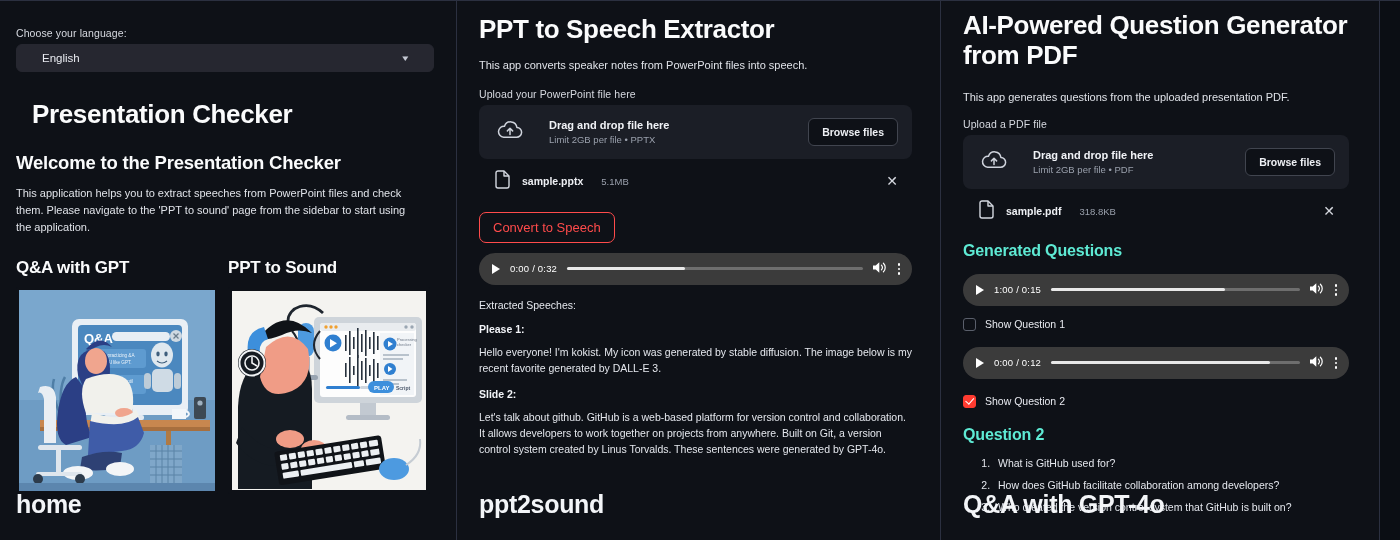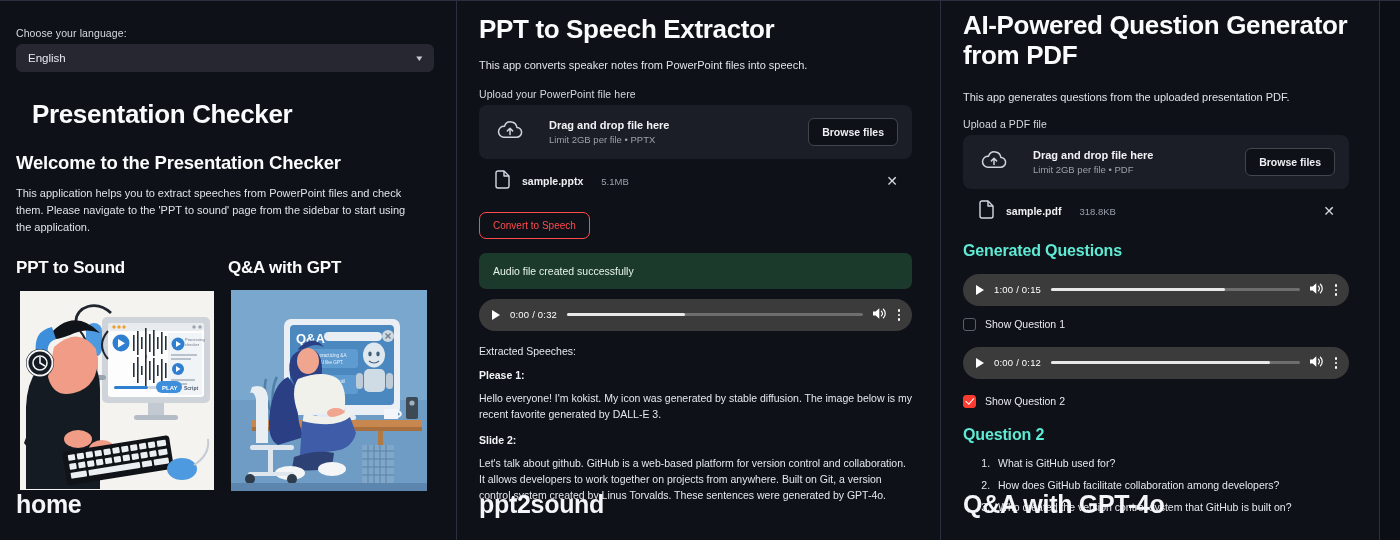--- a/index.html
+++ b/index.html
@@ -32,21 +32,21 @@
   .panel-qa  .panel-inner { padding: 10px 30px 0 22px; }
 
   
   .lbl-small {
     font-size: 10.5px; color: #d6d9e0; margin-bottom: 5px;
     letter-spacing: .1px;
   }
   .select-box {
     height: 28px; background: #262730; border-radius: 6px;
     display: flex; align-items: center; justify-content: space-between;
-    padding: 0 11px; color: #e8eaf0; font-size: 11.5px;
+    padding: 0 25px; color: #e8eaf0; font-size: 11.5px;
     border: 1px solid #262730;
   }
   .chev { font-size: 9px; color: #c5c9d3; transform: scaleX(1.35); }
 
   h1.app-title {
     font-size: 26px; font-weight: 700; color: #fafbfc;
     letter-spacing: -.35px; line-height: 1.15;
   }
   h2.sec {
     font-size: 18.5px; font-weight: 700; color: #fafbfc;
@@ -103,21 +103,21 @@
   .file-ico { color: #d3d7e0; flex: 0 0 auto; }
   .file-name { font-size: 10.5px; font-weight: 700; color: #eef0f4; }
   .file-size { font-size: 9.5px; color: #9aa0ac; margin-left: 6px; }
   .file-spacer { flex: 1; }
   .xbtn { color: #d6d9e0; font-size: 14px; line-height: 1; padding: 0 4px; }
 
   
   .btn-danger {
     display: inline-block; border: 1px solid #ff4b4b; border-radius: 7px;
     color: #ff4b4b; background: transparent;
-    font-size: 10px; padding: 7px 13px; text-align: right;
+    font-size: 13px; padding: 7px 13px; text-align: right;
   }
   .alert-success {
     background: #1b3a2b; border-radius: 7px;
     color: #e6f3ea; font-size: 10.5px;
     padding: 12px 14px;
   }
 
   
   .audio {
     background: #3b3b3b; border-radius: 18px; height: 32px;
@@ -178,20 +178,98 @@
       <div class="select-box">
         <span>English</span>
         <span class="chev">▾</span>
       </div>
 
       <h1 class="app-title home-title">Presentation Checker</h1>
       <h2 class="sec welcome">Welcome to the Presentation Checker</h2>
       <p class="body home-desc">This application helps you to extract speeches from PowerPoint files and check them. Please navigate to the 'PPT to sound' page from the sidebar to start using the application.</p>
 
       <div class="cards">
+
+        <div class="card">
+          <div class="card-title">Q&amp;A with GPT</div>
+          <svg class="thumb" viewBox="0 0 202 207">
+            <rect width="202" height="207" fill="#0e1117"></rect>
+            <rect x="3" y="3" width="196" height="201" fill="#6e9cc4"></rect>
+            <rect x="3" y="3" width="196" height="110" fill="#7aa7cd"></rect>
+
+            <g stroke="#4f7ea6" stroke-width="2.5" fill="none">
+              <path d="M44 126 q -10 -20, -6 -34"></path>
+                <path d="M46 126 q 6 -22, 16 -30"></path>
+                <path d="M45 126 q -2 -26, 4 -36"></path>
+            </g>
+
+            <rect x="24" y="133" width="170" height="7" fill="#c8874f"></rect>
+            <rect x="24" y="140" width="170" height="4" fill="#a86f3e"></rect>
+            <rect x="150" y="144" width="5" height="54" fill="#b07a44"></rect>
+
+            <rect x="56" y="32" width="116" height="96" rx="7" fill="#e9eff5"></rect>
+            <rect x="62" y="38" width="104" height="80" rx="4" fill="#4b88bf"></rect>
+            <text x="68" y="56" font-size="13" fill="#ffffff" font-family="Liberation Sans" font-weight="bold">Q&amp;A</text>
+            <rect x="96" y="45" width="58" height="9" rx="4.5" fill="#e8eef4"></rect>
+            <circle cx="160" cy="49" r="6" fill="#cfd9e2"></circle>
+            <path d="M157.5 46.5 l5 5 M162.5 46.5 l-5 5" stroke="#6b7d8d" stroke-width="1.3"></path>
+
+            <rect x="72" y="62" width="58" height="19" rx="3" fill="#5e9bd0"></rect>
+            <text x="76" y="70" font-size="4.6" fill="#eaf2f9" font-family="Liberation Sans">I'm pre-practicing  &amp;A</text>
+            <text x="76" y="77" font-size="4.6" fill="#eaf2f9" font-family="Liberation Sans">with an AI like GPT.</text>
+
+            <rect x="72" y="88" width="58" height="19" rx="3" fill="#5e9bd0"></rect>
+            <text x="76" y="96" font-size="4.6" fill="#eaf2f9" font-family="Liberation Sans">More questions until</text>
+            <text x="76" y="103" font-size="4.6" fill="#eaf2f9" font-family="Liberation Sans">you responde!</text>
+
+            <ellipse cx="146" cy="68" rx="11" ry="12.5" fill="#dfe8ef"></ellipse>
+            <ellipse cx="142" cy="67" rx="1.7" ry="2.4" fill="#3f5f7d"></ellipse>
+            <ellipse cx="150" cy="67" rx="1.7" ry="2.4" fill="#3f5f7d"></ellipse>
+            <path d="M141 74 q 5 4, 10 0" stroke="#3f5f7d" stroke-width="1.2" fill="none"></path>
+            <rect x="136" y="82" width="21" height="23" rx="5" fill="#cfdbe5"></rect>
+            <rect x="128" y="86" width="7" height="16" rx="3.5" fill="#bdccd8"></rect>
+            <rect x="158" y="86" width="7" height="16" rx="3.5" fill="#bdccd8"></rect>
+
+            <circle cx="114" cy="123" r="2.6" fill="#9fb0bf"></circle>
+            <rect x="104" y="128" width="20" height="5" fill="#cdd8e2"></rect>
+
+            <rect x="88" y="128" width="40" height="5" rx="2" fill="#e3eaf1"></rect>
+            <path d="M156 122 h 14 v 10 h -14 z" fill="#f2f6f9"></path>
+            <path d="M170 124 q 6 3, 0 6" stroke="#f2f6f9" stroke-width="2" fill="none"></path>
+
+            <rect x="178" y="110" width="12" height="22" rx="2" fill="#3d4954"></rect>
+            <circle cx="184" cy="116" r="2.6" fill="#9fb0bf"></circle>
+
+            <path d="M62 88 q -4 -22, 14 -26 q 18 -2, 18 20 q 0 18, -10 22 l -16 -2 z" fill="#2b3f85"></path>
+            <path d="M60 90 q -14 6, -18 34 q -4 28, 8 34 l 26 -8 q -10 -22, -4 -44 z" fill="#2b3f85"></path>
+            <ellipse cx="80" cy="74" rx="11" ry="13" fill="#f0a58e"></ellipse>
+            <path d="M70 62 q 14 -16, 26 -2 q -8 -4, -16 0 q -8 4, -10 2 z" fill="#2b3f85"></path>
+            <path d="M70 92 q 26 -10, 40 0 q 10 10, 6 34 l -46 0 q -8 -22, 0 -34 z" fill="#f1f1ec"></path>
+            <ellipse cx="108" cy="126" rx="9" ry="5" fill="#f0a58e"></ellipse>
+            <path d="M76 126 q 34 10, 44 -4 l 4 10 q -20 18, -50 6 z" fill="#f1f1ec"></path>
+            <path d="M74 134 q 34 8, 48 -4 l 6 16 q -4 16, -22 18 l -34 4 z" fill="#3f5ca8"></path>
+            <path d="M66 170 q 22 -8, 40 -4 l -2 14 q -20 6, -40 2 z" fill="#2e4174"></path>
+            <ellipse cx="62" cy="186" rx="15" ry="7" fill="#f3f5f7"></ellipse>
+            <ellipse cx="104" cy="182" rx="14" ry="7" fill="#f3f5f7"></ellipse>
+
+            <path d="M24 100 q 14 -4, 16 10 l 0 46 l -12 0 l 0 -44 q -2 -8, -6 -6 z" fill="#e9eef3"></path>
+            <rect x="22" y="158" width="44" height="5" rx="2.5" fill="#dfe6ed"></rect>
+            <rect x="40" y="163" width="5" height="22" fill="#dfe6ed"></rect>
+            <rect x="20" y="185" width="46" height="4" rx="2" fill="#dfe6ed"></rect>
+            <circle cx="22" cy="192" r="5" fill="#2d3b4b"></circle>
+            <circle cx="64" cy="192" r="5" fill="#2d3b4b"></circle>
+
+            <rect x="134" y="158" width="32" height="38" fill="#7fa7c9"></rect>
+            <g stroke="#5a83a6" stroke-width="1">
+              <path d="M140 158 v38 M146 158 v38 M152 158 v38 M158 158 v38"></path>
+              <path d="M134 164 h32 M134 172 h32 M134 180 h32 M134 188 h32"></path>
+            </g>
+            <rect x="3" y="196" width="196" height="8" fill="#5c86ae"></rect>
+          </svg>
+        </div>
 
         <div class="card">
           <div class="card-title">PPT to Sound</div>
           <svg class="thumb" viewBox="0 0 202 207">
             <rect width="202" height="207" fill="#0e1117"></rect>
             <rect x="4" y="4" width="194" height="199" fill="#f4f3f0"></rect>
 
             <rect x="86" y="30" width="108" height="86" rx="5" fill="#ced4da"></rect>
             <rect x="92" y="36" width="96" height="74" rx="3" fill="#fdfdfd"></rect>
             <rect x="92" y="36" width="96" height="8" rx="3" fill="#e9ecef"></rect>
@@ -295,98 +373,20 @@
                 <rect x="125" y="177" width="10" height="6" rx="1"></rect>
                   <rect x="137" y="177" width="15" height="6" rx="1"></rect>
               </g>
             </g>
 
             <ellipse cx="166" cy="182" rx="15" ry="11" fill="#4d9ae0"></ellipse>
             <path d="M178 178 q 16 -10, 14 -26" stroke="#c6ccd3" stroke-width="2" fill="none"></path>
           </svg>
         </div>
 
-        <div class="card">
-          <div class="card-title">Q&amp;A with GPT</div>
-          <svg class="thumb" viewBox="0 0 202 207">
-            <rect width="202" height="207" fill="#0e1117"></rect>
-            <rect x="3" y="3" width="196" height="201" fill="#6e9cc4"></rect>
-            <rect x="3" y="3" width="196" height="110" fill="#7aa7cd"></rect>
-
-            <g stroke="#4f7ea6" stroke-width="2.5" fill="none">
-              <path d="M44 126 q -10 -20, -6 -34"></path>
-                <path d="M46 126 q 6 -22, 16 -30"></path>
-                <path d="M45 126 q -2 -26, 4 -36"></path>
-            </g>
-
-            <rect x="24" y="133" width="170" height="7" fill="#c8874f"></rect>
-            <rect x="24" y="140" width="170" height="4" fill="#a86f3e"></rect>
-            <rect x="150" y="144" width="5" height="54" fill="#b07a44"></rect>
-
-            <rect x="56" y="32" width="116" height="96" rx="7" fill="#e9eff5"></rect>
-            <rect x="62" y="38" width="104" height="80" rx="4" fill="#4b88bf"></rect>
-            <text x="68" y="56" font-size="13" fill="#ffffff" font-family="Liberation Sans" font-weight="bold">Q&amp;A</text>
-            <rect x="96" y="45" width="58" height="9" rx="4.5" fill="#e8eef4"></rect>
-            <circle cx="160" cy="49" r="6" fill="#cfd9e2"></circle>
-            <path d="M157.5 46.5 l5 5 M162.5 46.5 l-5 5" stroke="#6b7d8d" stroke-width="1.3"></path>
-
-            <rect x="72" y="62" width="58" height="19" rx="3" fill="#5e9bd0"></rect>
-            <text x="76" y="70" font-size="4.6" fill="#eaf2f9" font-family="Liberation Sans">I'm pre-practicing  &amp;A</text>
-            <text x="76" y="77" font-size="4.6" fill="#eaf2f9" font-family="Liberation Sans">with an AI like GPT.</text>
-
-            <rect x="72" y="88" width="58" height="19" rx="3" fill="#5e9bd0"></rect>
-            <text x="76" y="96" font-size="4.6" fill="#eaf2f9" font-family="Liberation Sans">More questions until</text>
-            <text x="76" y="103" font-size="4.6" fill="#eaf2f9" font-family="Liberation Sans">you responde!</text>
-
-            <ellipse cx="146" cy="68" rx="11" ry="12.5" fill="#dfe8ef"></ellipse>
-            <ellipse cx="142" cy="67" rx="1.7" ry="2.4" fill="#3f5f7d"></ellipse>
-            <ellipse cx="150" cy="67" rx="1.7" ry="2.4" fill="#3f5f7d"></ellipse>
-            <path d="M141 74 q 5 4, 10 0" stroke="#3f5f7d" stroke-width="1.2" fill="none"></path>
-            <rect x="136" y="82" width="21" height="23" rx="5" fill="#cfdbe5"></rect>
-            <rect x="128" y="86" width="7" height="16" rx="3.5" fill="#bdccd8"></rect>
-            <rect x="158" y="86" width="7" height="16" rx="3.5" fill="#bdccd8"></rect>
-
-            <circle cx="114" cy="123" r="2.6" fill="#9fb0bf"></circle>
-            <rect x="104" y="128" width="20" height="5" fill="#cdd8e2"></rect>
-
-            <rect x="88" y="128" width="40" height="5" rx="2" fill="#e3eaf1"></rect>
-            <path d="M156 122 h 14 v 10 h -14 z" fill="#f2f6f9"></path>
-            <path d="M170 124 q 6 3, 0 6" stroke="#f2f6f9" stroke-width="2" fill="none"></path>
-
-            <rect x="178" y="110" width="12" height="22" rx="2" fill="#3d4954"></rect>
-            <circle cx="184" cy="116" r="2.6" fill="#9fb0bf"></circle>
-
-            <path d="M62 88 q -4 -22, 14 -26 q 18 -2, 18 20 q 0 18, -10 22 l -16 -2 z" fill="#2b3f85"></path>
-            <path d="M60 90 q -14 6, -18 34 q -4 28, 8 34 l 26 -8 q -10 -22, -4 -44 z" fill="#2b3f85"></path>
-            <ellipse cx="80" cy="74" rx="11" ry="13" fill="#f0a58e"></ellipse>
-            <path d="M70 62 q 14 -16, 26 -2 q -8 -4, -16 0 q -8 4, -10 2 z" fill="#2b3f85"></path>
-            <path d="M70 92 q 26 -10, 40 0 q 10 10, 6 34 l -46 0 q -8 -22, 0 -34 z" fill="#f1f1ec"></path>
-            <ellipse cx="108" cy="126" rx="9" ry="5" fill="#f0a58e"></ellipse>
-            <path d="M76 126 q 34 10, 44 -4 l 4 10 q -20 18, -50 6 z" fill="#f1f1ec"></path>
-            <path d="M74 134 q 34 8, 48 -4 l 6 16 q -4 16, -22 18 l -34 4 z" fill="#3f5ca8"></path>
-            <path d="M66 170 q 22 -8, 40 -4 l -2 14 q -20 6, -40 2 z" fill="#2e4174"></path>
-            <ellipse cx="62" cy="186" rx="15" ry="7" fill="#f3f5f7"></ellipse>
-            <ellipse cx="104" cy="182" rx="14" ry="7" fill="#f3f5f7"></ellipse>
-
-            <path d="M24 100 q 14 -4, 16 10 l 0 46 l -12 0 l 0 -44 q -2 -8, -6 -6 z" fill="#e9eef3"></path>
-            <rect x="22" y="158" width="44" height="5" rx="2.5" fill="#dfe6ed"></rect>
-            <rect x="40" y="163" width="5" height="22" fill="#dfe6ed"></rect>
-            <rect x="20" y="185" width="46" height="4" rx="2" fill="#dfe6ed"></rect>
-            <circle cx="22" cy="192" r="5" fill="#2d3b4b"></circle>
-            <circle cx="64" cy="192" r="5" fill="#2d3b4b"></circle>
-
-            <rect x="134" y="158" width="32" height="38" fill="#7fa7c9"></rect>
-            <g stroke="#5a83a6" stroke-width="1">
-              <path d="M140 158 v38 M146 158 v38 M152 158 v38 M158 158 v38"></path>
-              <path d="M134 164 h32 M134 172 h32 M134 180 h32 M134 188 h32"></path>
-            </g>
-            <rect x="3" y="196" width="196" height="8" fill="#5c86ae"></rect>
-          </svg>
-        </div>
-
       </div>
     </div>
     <div class="page-tag">home</div>
   </section>
 
   <section class="panel panel-ppt">
     <div class="panel-inner">
       <h1 class="app-title">PPT to Speech Extractor</h1>
       <p class="body mt12">This app converts speaker notes from PowerPoint files into speech.</p>
 
@@ -414,21 +414,20 @@
           </svg>
         </span>
         <span class="file-name">sample.pptx</span>
         <span class="file-size">5.1MB</span>
         <span class="file-spacer"></span>
         <span class="xbtn">✕</span>
       </div>
 
       <button class="btn-danger mt8">Convert to Speech</button>
 
-      <div class="alert-success mt14">Audio file created successfully</div>
 
       <div class="audio mt10">
         <span class="a-play"></span>
         <span class="a-time">0:00 / 0:32</span>
         <span class="a-bar">
             <i style="width: 40%;"></i>
           </span>
         <span class="a-vol">
           <svg width="14" height="13" viewBox="0 0 14 13" fill="currentColor">
             <path d="M0 4.5h2.7L6.3 1.2v10.6L2.7 8.5H0z"></path>

